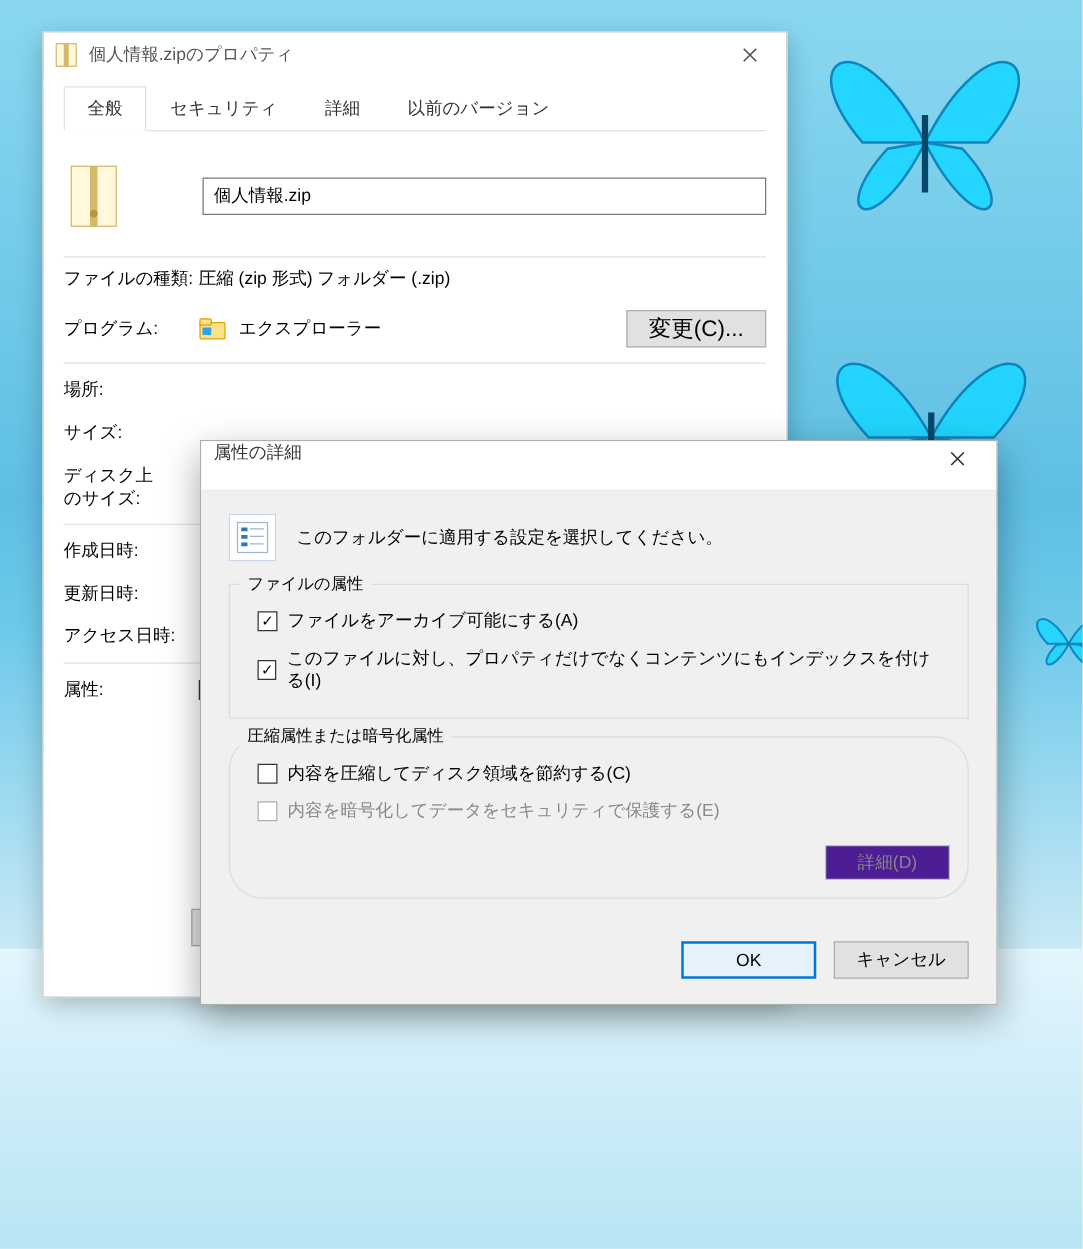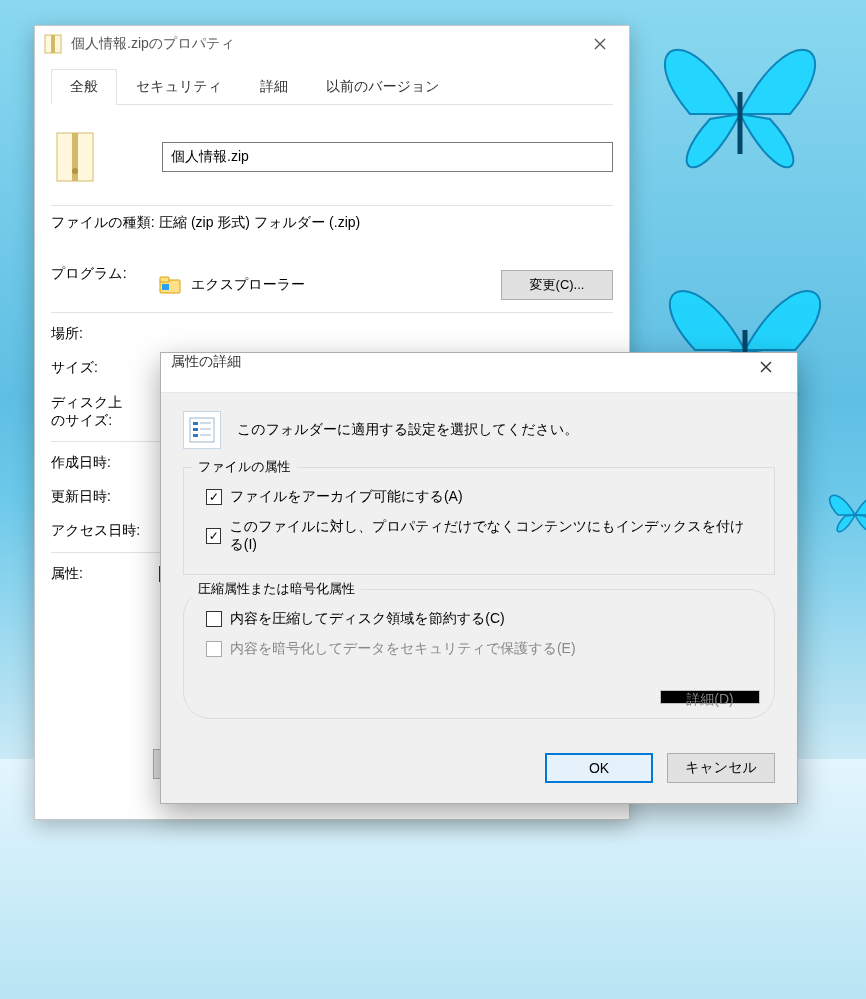--- a/index.html
+++ b/index.html
@@ -59,21 +59,21 @@
   .file-icon { width: 48px; height: 56px; display:flex; align-items:center; justify-content:center;}
   .filename-input {
     flex: 1; height: 30px; border: 1px solid #7a7a7a; padding: 0 8px; font-size: 14px;
   }
   .prop-row { display:flex; align-items:center; padding: 8px 0; font-size: 14px; }
   .prop-label { width: 108px; color: #000; }
   .prop-value { color: #000; display:flex; align-items:center; gap: 10px; }
   .hr { border-top: 1px solid #e1e1e1; margin: 4px 0; }
   .change-btn {
     width: 112px; height: 30px; border:1px solid #adadad; background:#e1e1e1;
-    font-size: 13px; cursor:pointer; margin-left:auto;
+    font-size: 18px; cursor:pointer; margin-left:auto;
   }
   .attrib-check { width: 16px; height: 16px; border:1px solid #333; background:#fff; cursor:pointer;}
   .props-footer {
     display:flex; justify-content:center; gap: 20px; padding: 18px 0 24px; border-top: none;
   }
   .btn {
     height: 30px; width: 106px; border:1px solid #adadad; background:#e1e1e1; font-size: 14px;
     cursor:pointer;
   }
   .btn.disabled { color:#888; background:#e8e8e8; cursor:default;}
@@ -101,22 +101,22 @@
   }
   .group-title {
     position:absolute; top:-10px; left:8px; background:#f0f0f0; padding:0 6px; font-size: 13px; color:#000;
   }
   .check-row { display:flex; align-items:center; gap:8px; padding: 6px 0; font-size: 14px;}
   .check-box { width:16px; height:16px; border:1px solid #333; background:#fff; display:flex; align-items:center; justify-content:center;}
   .check-box.checked::after { content:"✓"; font-size:12px; line-height:1; color:#000; }
   .check-row.disabled { color:#888; }
   .check-row.disabled .check-box { border-color:#aaa; }
   .group .details-btn {
-    position:absolute; right:14px; bottom:14px; width:100px; height:14px;
-    border:1px solid #c0c0c0; background:#000000; color:#888; cursor:default; font-size:14px;
+    position:absolute; right:14px; bottom:14px; width:100px; height:28px;
+    border:1px solid #c0c0c0; background:#4c1d95; color:#888; cursor:default; font-size:14px;
   }
   .adv-footer { display:flex; justify-content:flex-end; gap: 14px; padding: 16px 22px 20px; background:#f0f0f0; }
   .adv-btn { width:108px; height:30px; border:1px solid #adadad; background:#e1e1e1; font-size:14px; cursor:pointer;}
   .adv-btn.primary { border:2px solid #0078d7; background:#e5f1fb; }
 
   .explorer-icon { display:inline-block; width:22px; height:20px; }
 </style>
 </head>
 <body>
 
@@ -188,21 +188,21 @@
         </span>
         <input class="filename-input" value="個人情報.zip" style="">
       </div>
 
       <div class="prop-row">
         <div class="prop-label">ファイルの種類:</div>
         <div class="prop-value">圧縮 (zip 形式) フォルダー (.zip)</div>
       </div>
       <div class="prop-row">
         <div class="prop-label">プログラム:</div>
-        <div class="prop-value" style="flex:1;margin-top:22px;">
+        <div class="prop-value" style="flex:1;">
           <span class="explorer-icon">
             <svg width="22" height="20">
                 <rect x="1" y="5" width="20" height="13" rx="1" fill="#ffe08a" stroke="#d9a200"></rect>
                 <rect x="1" y="2" width="9" height="5" rx="1" fill="#ffe08a" stroke="#d9a200"></rect>
                 <rect x="3" y="9" width="7" height="6" fill="#29a3ef"></rect>
               </svg>
           </span>
           <span>エクスプローラー</span>
           <button class="change-btn">変更(C)...</button>
         </div>

